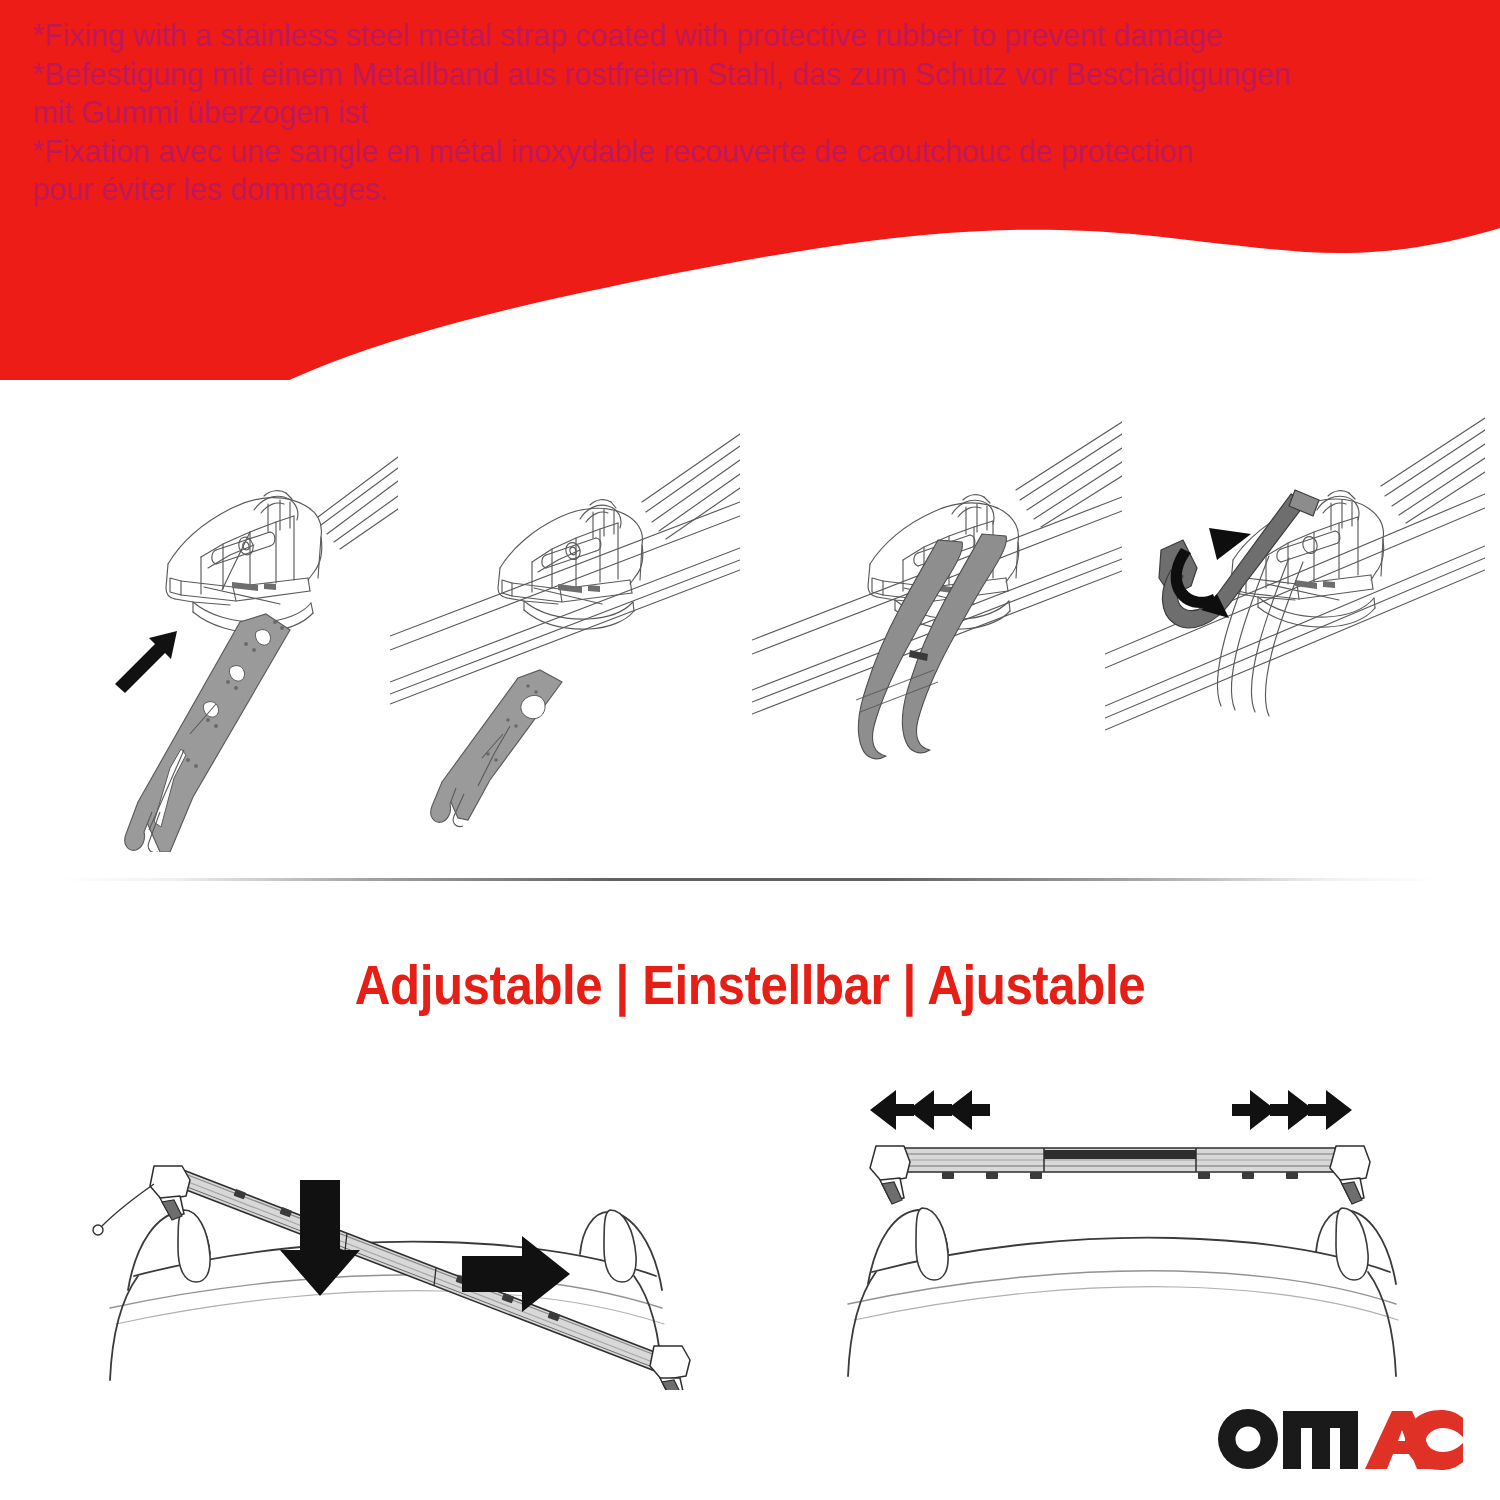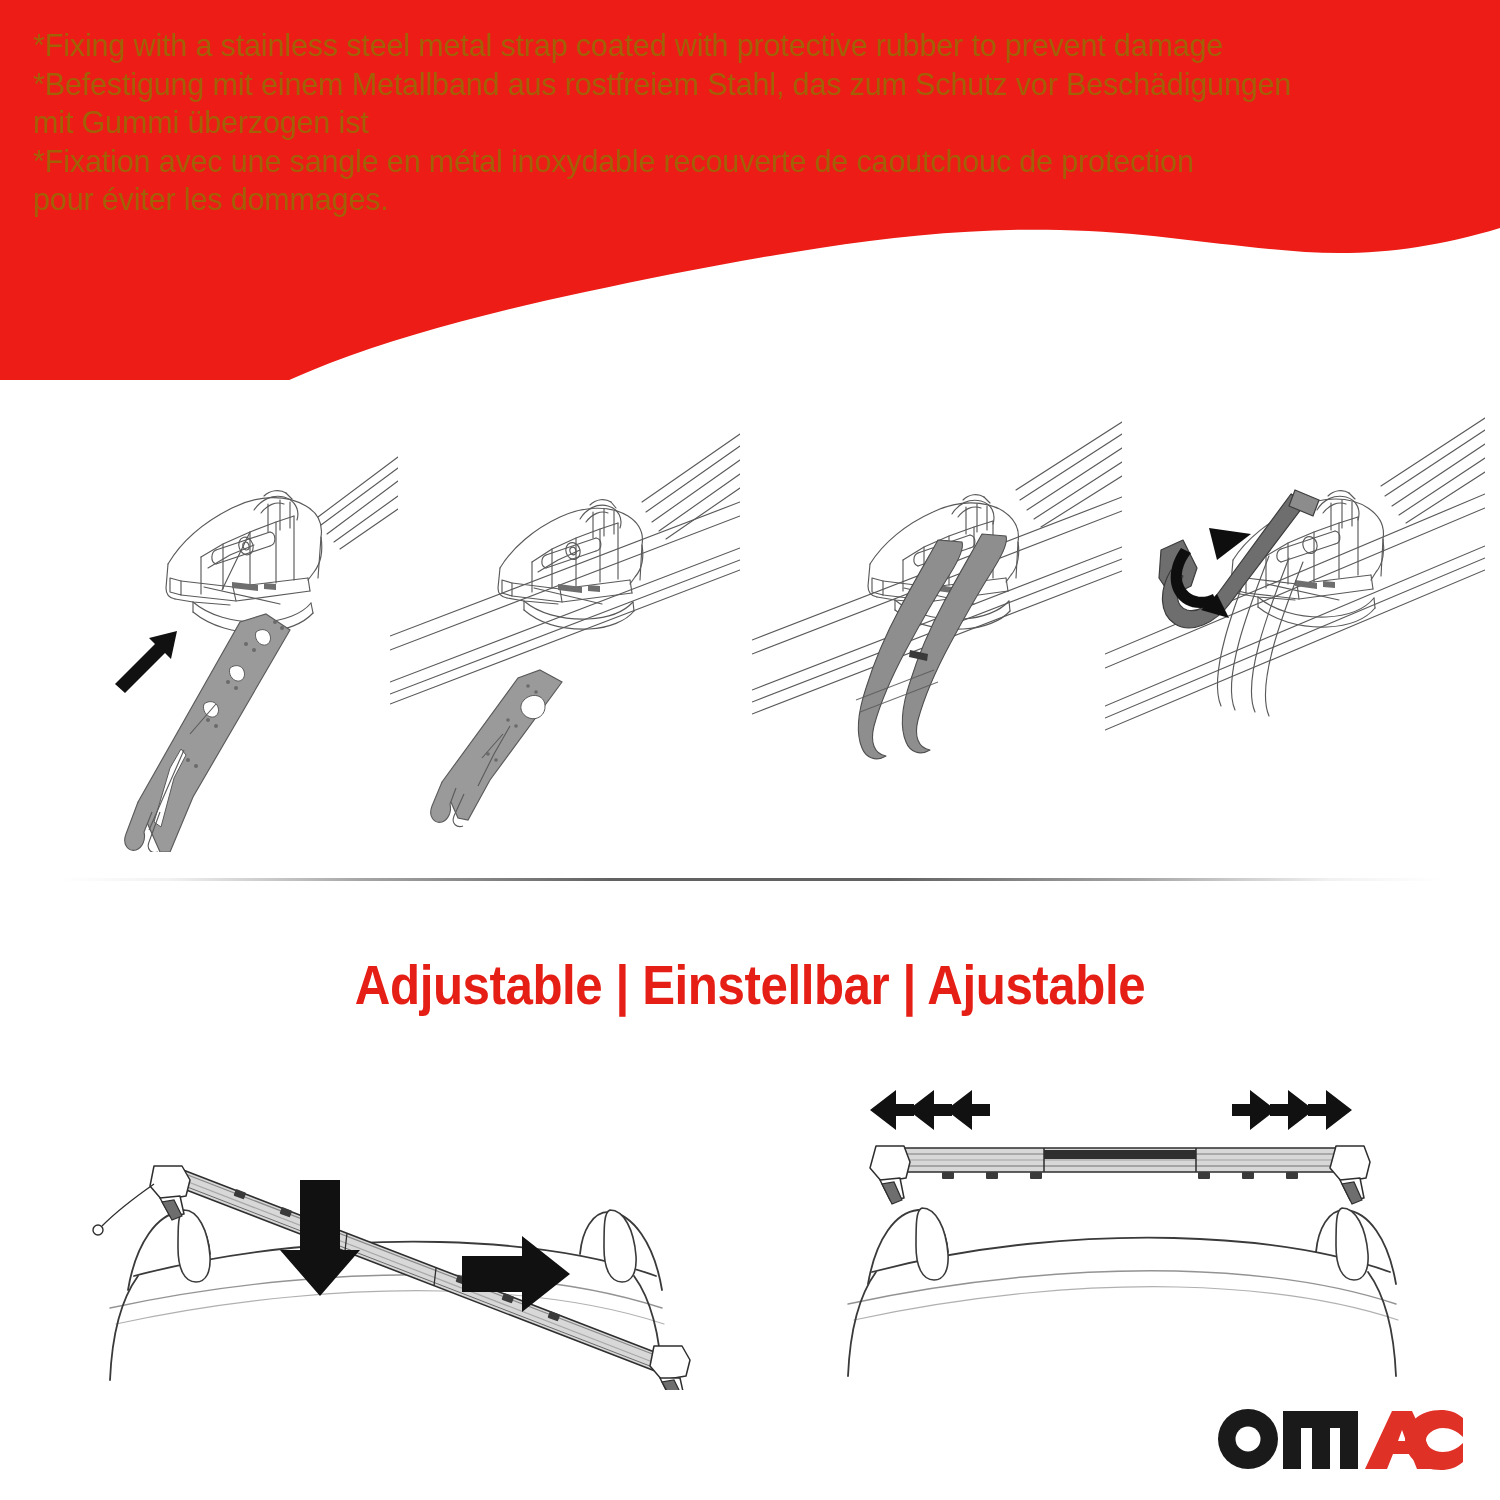--- a/index.html
+++ b/index.html
@@ -30,23 +30,23 @@
   #banner-shape {
     position: absolute;
     left: 0; top: 0;
     width: 1500px;
     height: 380px;
     display: block;
   }
   #banner-text {
     position: absolute;
     left: 33px;
-    top: 26px;
+    top: 16px;
     width: 1445px;
-    color: #a16207;
+    color: #be185d;
     font-size: 30.5px;
     line-height: 38.5px;
     letter-spacing: -0.15px;
     white-space: pre-wrap;
     font-weight: 400;
   }
 
   
   #steps-row {
     position: absolute;

